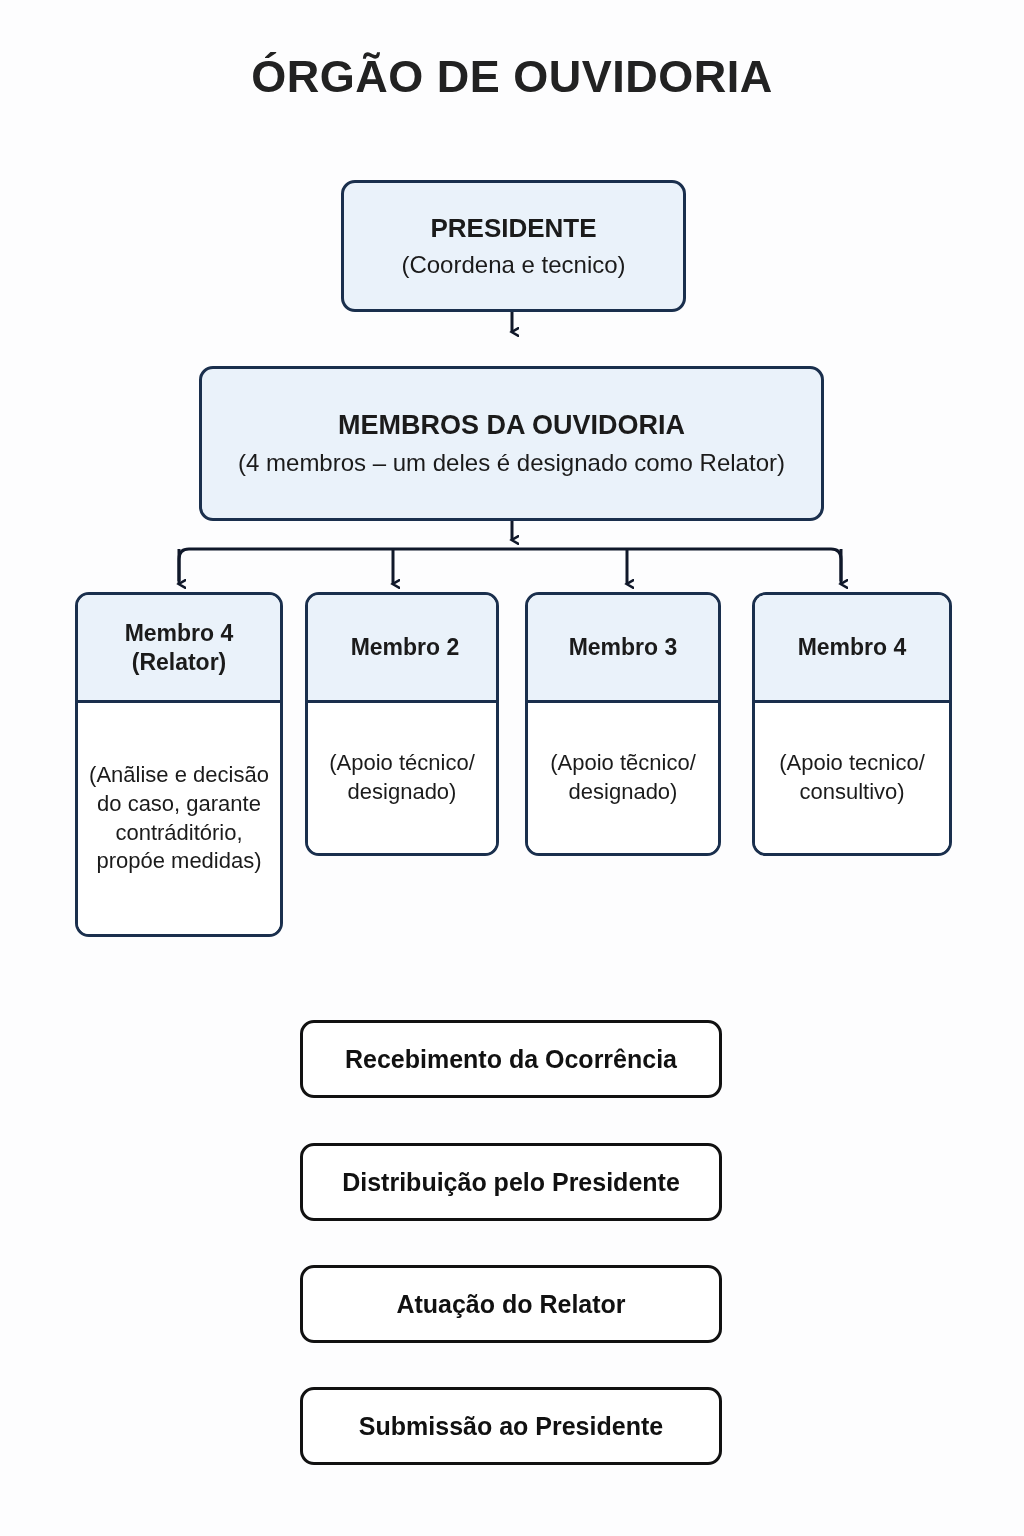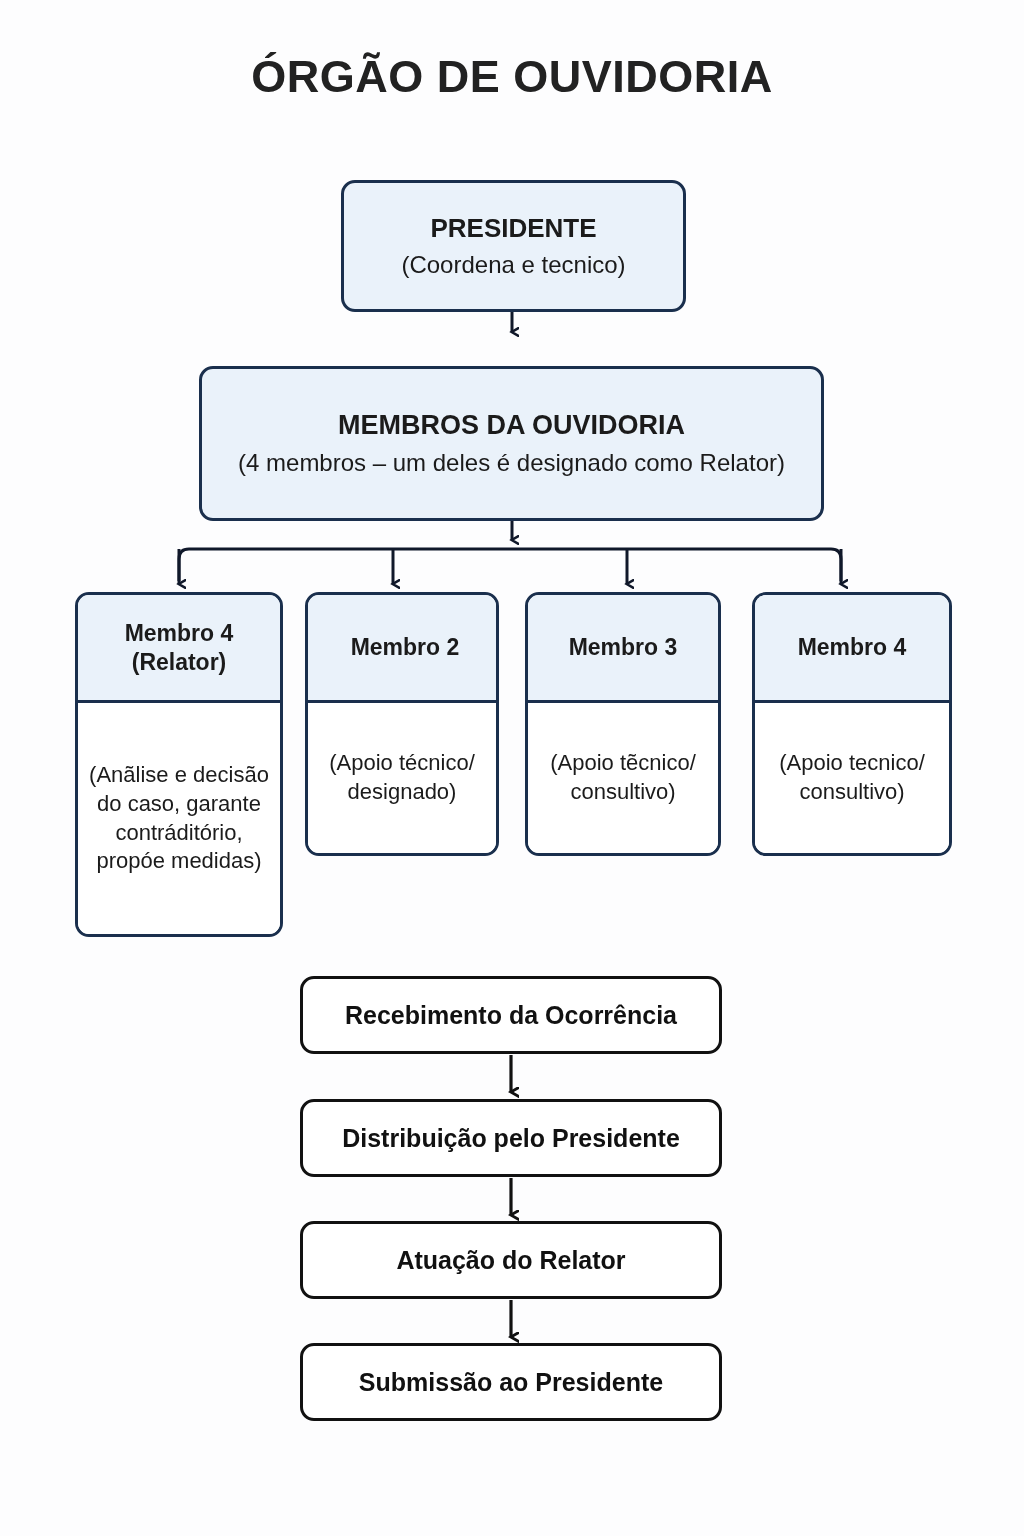--- a/index.html
+++ b/index.html
@@ -141,20 +141,21 @@
     border: 3.5px solid #111111;
     border-radius: 14px;
     background: #ffffff;
     display: flex;
     align-items: center;
     justify-content: center;
     text-align: center;
     font-size: 25px;
     font-weight: 600;
     color: #111111;
+    margin-top: 44px;
   }
   #flow-box-0 { top: 976px; }
   #flow-box-1 { top: 1099px; }
   #flow-box-2 { top: 1221px; }
   #flow-box-3 { top: 1343px; }
 
   
   #connectors {
     position: absolute;
     left: 0;
@@ -233,21 +234,21 @@
     <div class="card-body">(Anãlise e decisão do caso, garante contráditório, propóe medidas)</div>
   </div>
 
   <div class="member-card" id="member-card-1">
     <div class="card-header">Membro 2</div>
     <div class="card-body">(Apoio técnico/ designado)</div>
   </div>
 
   <div class="member-card" id="member-card-2">
     <div class="card-header">Membro 3</div>
-    <div class="card-body">(Apoio tẽcnico/ consultivo)</div>
+    <div class="card-body">(Apoio tẽcnico/ designado)</div>
   </div>
 
   <div class="member-card" id="member-card-3">
     <div class="card-header">Membro 4</div>
     <div class="card-body">(Apoio tecnico/ consultivo)</div>
   </div>
 
   <div class="flow-box" id="flow-box-0">Recebimento da Ocorrência</div>
 
   <div class="flow-box" id="flow-box-1">Distribuição pelo Presidente</div>

